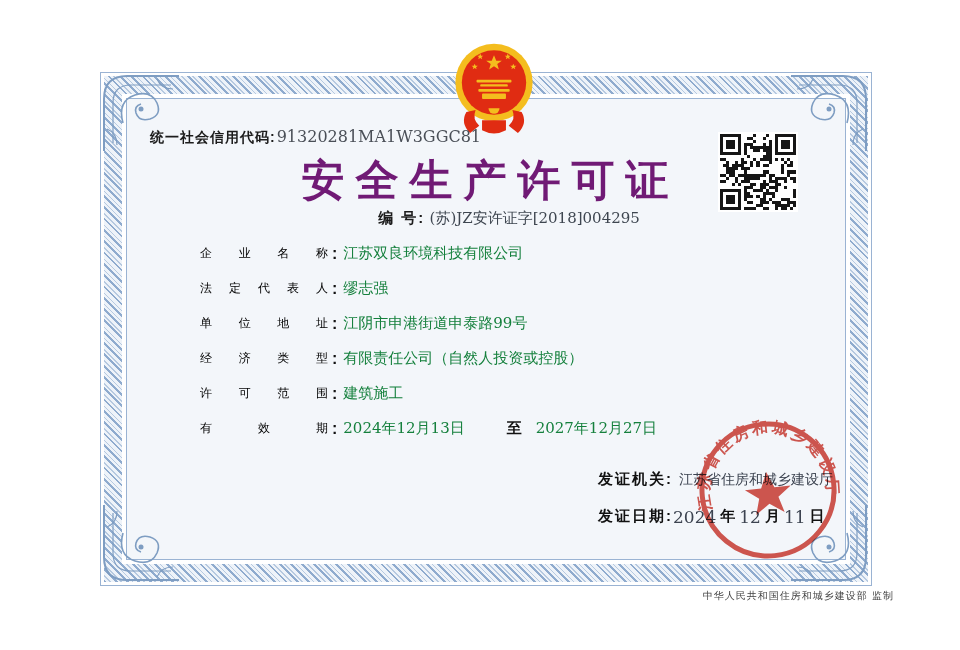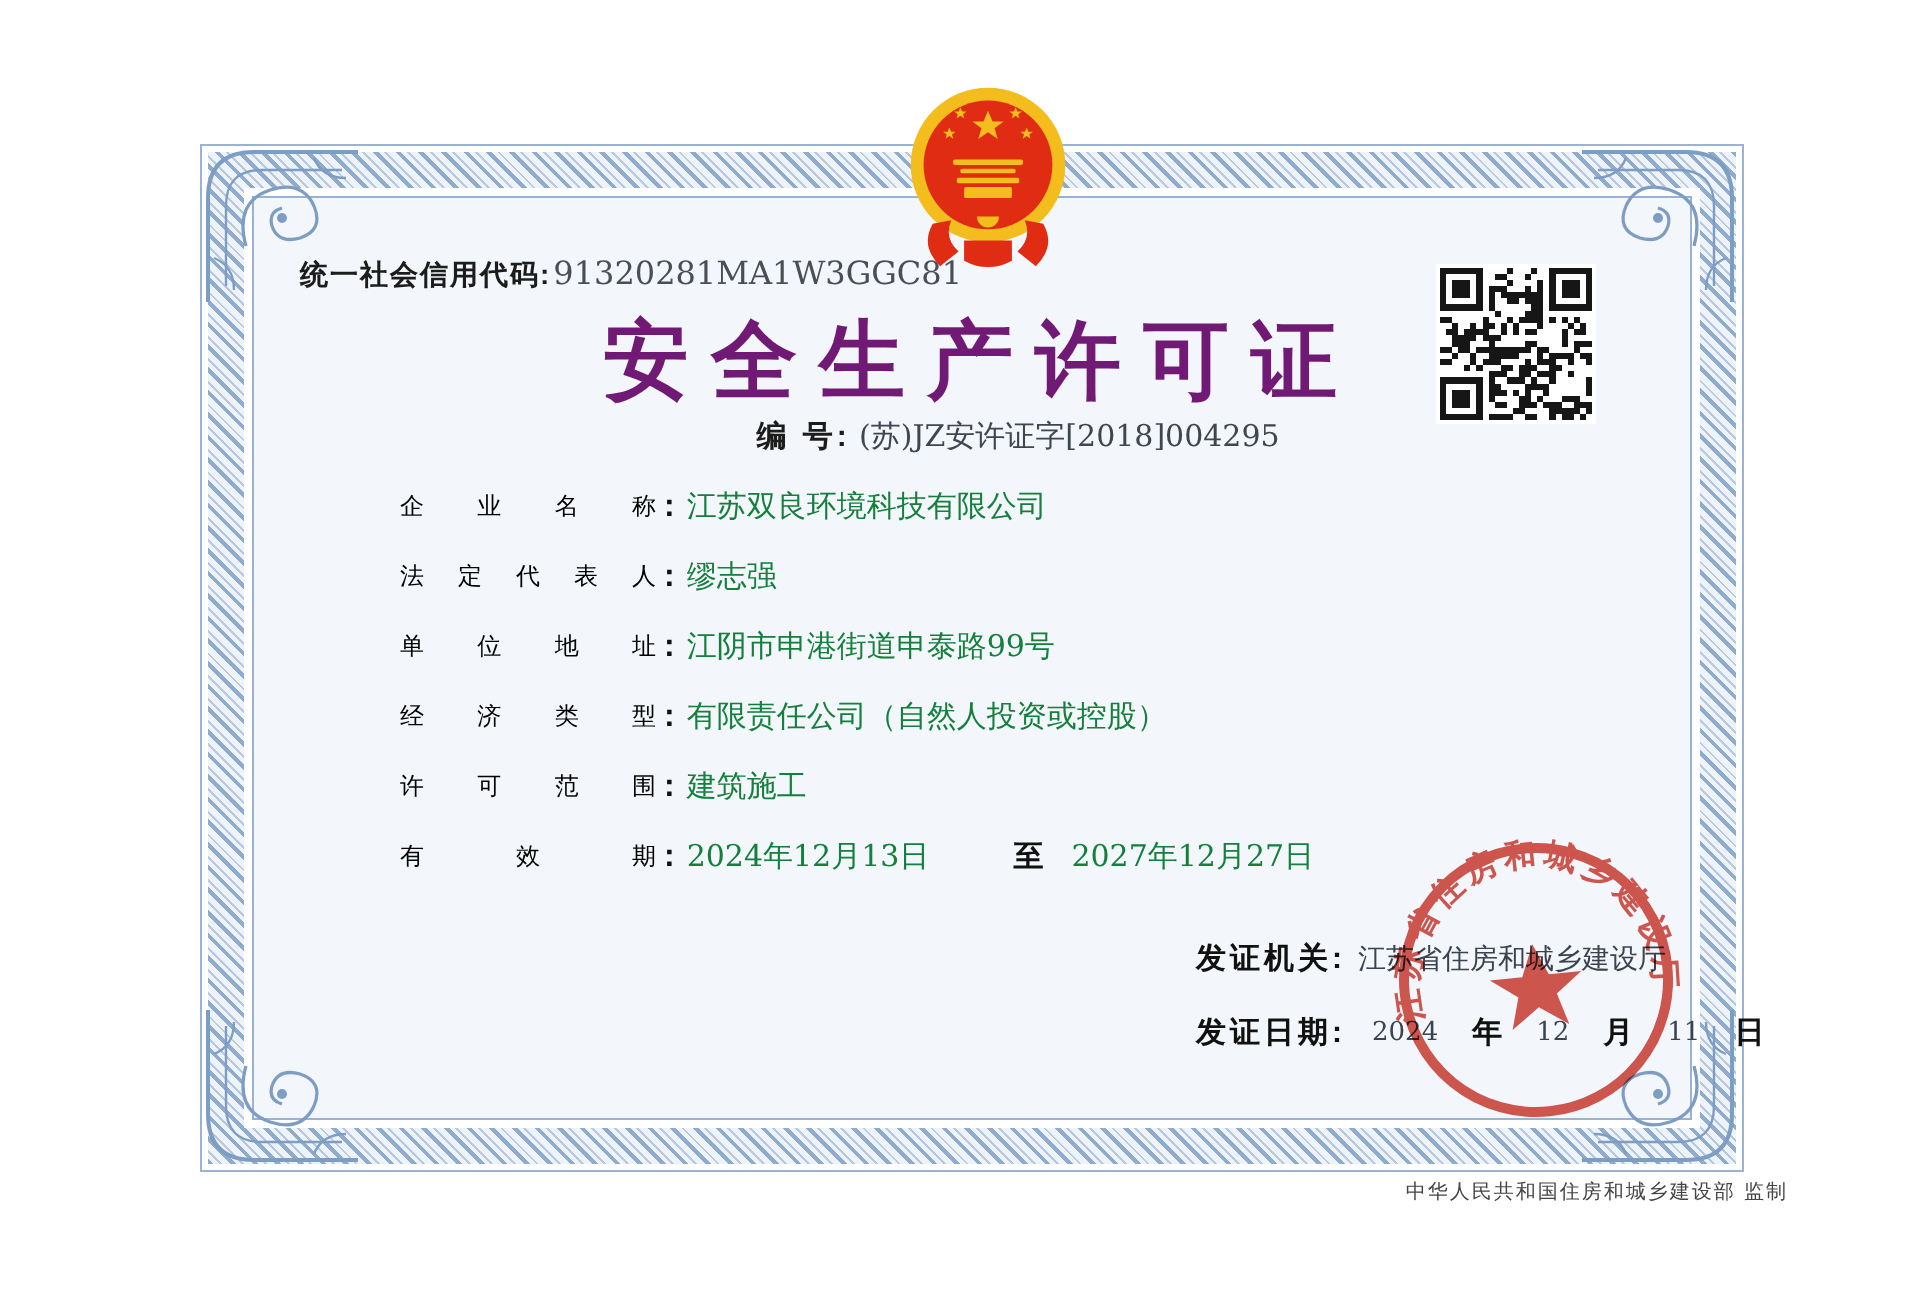--- a/index.html
+++ b/index.html
@@ -44,21 +44,21 @@
   .fvalue{font-family:"DejaVu Serif","Liberation Serif",serif;font-size:15px;color:#15803d;
         margin-left:4px;white-space:nowrap;}
   .fto{font-size:15px;font-weight:bold;color:#111;margin:0 10px 0 42px;}
 
   
   .issuer{position:absolute;left:598px;top:461px;}
   .irow{height:37px;display:flex;align-items:center;}
   .ilabel{font-size:15px;font-weight:bold;color:#111;letter-spacing:2px;}
   .ivalue{font-family:"DejaVu Serif","Liberation Serif",serif;font-size:14px;color:#3c4350;
         margin-left:6px;white-space:nowrap;}
-  .date-num{font-family:"DejaVu Serif","Liberation Serif",serif;font-size:13px;color:#3c4350;margin:0 13px;}
+  .date-num{font-family:"DejaVu Serif","Liberation Serif",serif;font-size:17px;color:#3c4350;margin:0 0;}
   .date-unit{font-size:15px;font-weight:bold;color:#111;margin:0 4px;}
 
   
   .stamp{position:absolute;left:693px;top:415px;width:150px;height:150px;opacity:.85;
         transform:rotate(-6deg);mix-blend-mode:multiply;pointer-events:none;}
 
   
   .footer{position:absolute;left:560px;top:589px;width:334px;text-align:right;
         font-family:"DejaVu Serif","Liberation Serif",serif;font-size:10px;color:#444;letter-spacing:1px;}
 </style>

